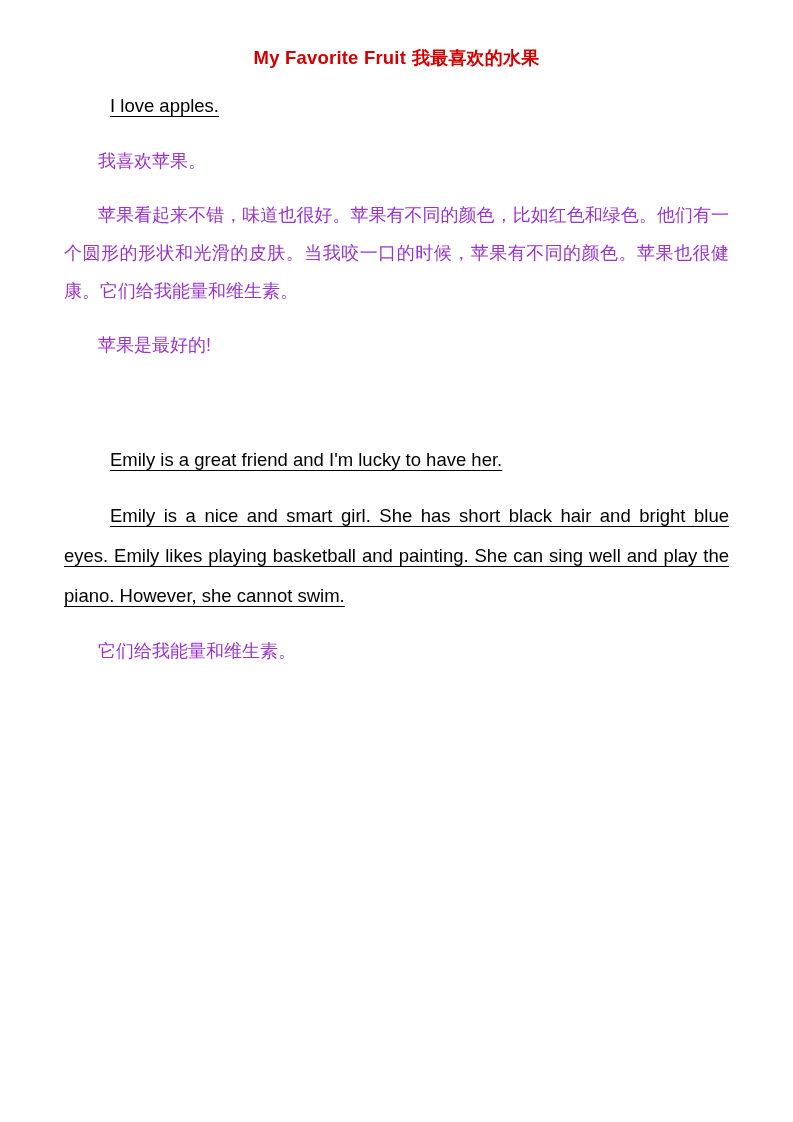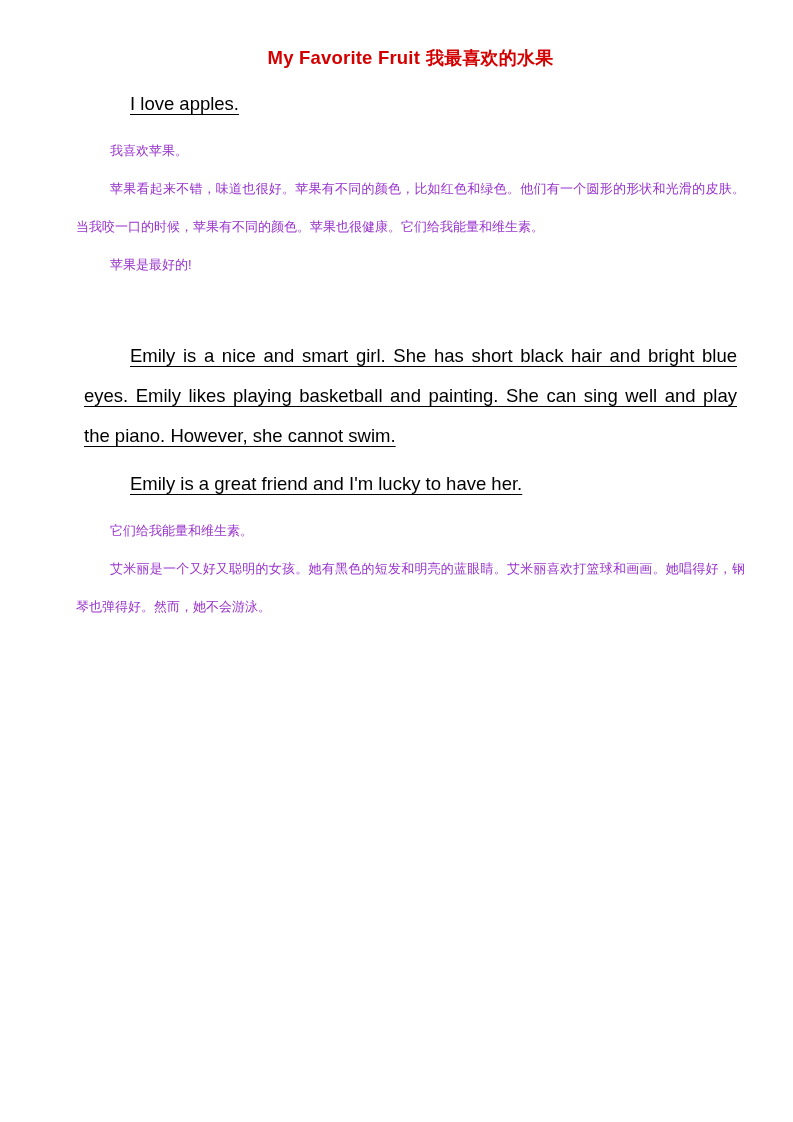--- a/index.html
+++ b/index.html
@@ -11,21 +11,21 @@
     width: 793px;
     height: 1122px;
     font-family: "Liberation Sans", sans-serif;
     color: #000000;
     overflow: hidden;
   }
   .page {
     width: 793px;
     height: 1122px;
     box-sizing: border-box;
-    padding: 46px 48px 0 76px;
+    padding: 46px 48px 0 48px;
     position: relative;
     border-radius: 27px;
   }
   .section {
     margin-bottom: 0;
   }
   .doc-title {
     text-align: center;
     color: #d40000;
     font-weight: bold;
@@ -35,36 +35,36 @@
     line-height: 1.3;
   }
   .doc-title .cn {
     font-size: 18px;
     margin-left: 6px;
   }
   .en-para {
     color: #000000;
     font-size: 18.5px;
     line-height: 40px;
-    margin: 8px;
+    margin: 16px;
     text-align: justify;
     text-justify: inter-word;
     text-decoration: underline;
     text-underline-offset: 4px;
     text-decoration-thickness: 1px;
     text-decoration-color: #000000;
   }
   .en-para.indent {
     text-indent: 46px;
   }
   .cn-para {
     color: #9933cc;
-    font-size: 13px;
+    font-size: 18px;
     line-height: 38px;
-    margin: 0;
+    margin: 16px;
     text-align: justify;
     text-indent: 34px;
   }
   .gap-lg { height: 44px; }
 </style>
 </head>
 <body>
 
 <div class="page">
 
@@ -77,20 +77,19 @@
 
     <p class="cn-para">我喜欢苹果。</p>
     <p class="cn-para">苹果看起来不错，味道也很好。苹果有不同的颜色，比如红色和绿色。他们有一个圆形的形状和光滑的皮肤。当我咬一口的时候，苹果有不同的颜色。苹果也很健康。它们给我能量和维生素。</p>
     <p class="cn-para">苹果是最好的!</p>
   </div>
 
   <div class="gap-lg"></div>
 
   <div class="section">
 
+    <p class="en-para indent">Emily is a great friend and I'm lucky to have her.</p>
     <p class="en-para indent">Emily is a nice and smart girl. She has short black hair and bright blue eyes. Emily likes playing basketball and painting. She can sing well and play the piano. However, she cannot swim. </p>
-    <p class="en-para indent">Emily is a great friend and I'm lucky to have her.</p>
 
     <p class="cn-para">它们给我能量和维生素。</p>
-    <p class="cn-para">艾米丽是一个又好又聪明的女孩。她有黑色的短发和明亮的蓝眼睛。艾米丽喜欢打篮球和画画。她唱得好，钢琴也弹得好。然而，她不会游泳。</p>
   </div>
 
 </div>
 
 </body></html>

